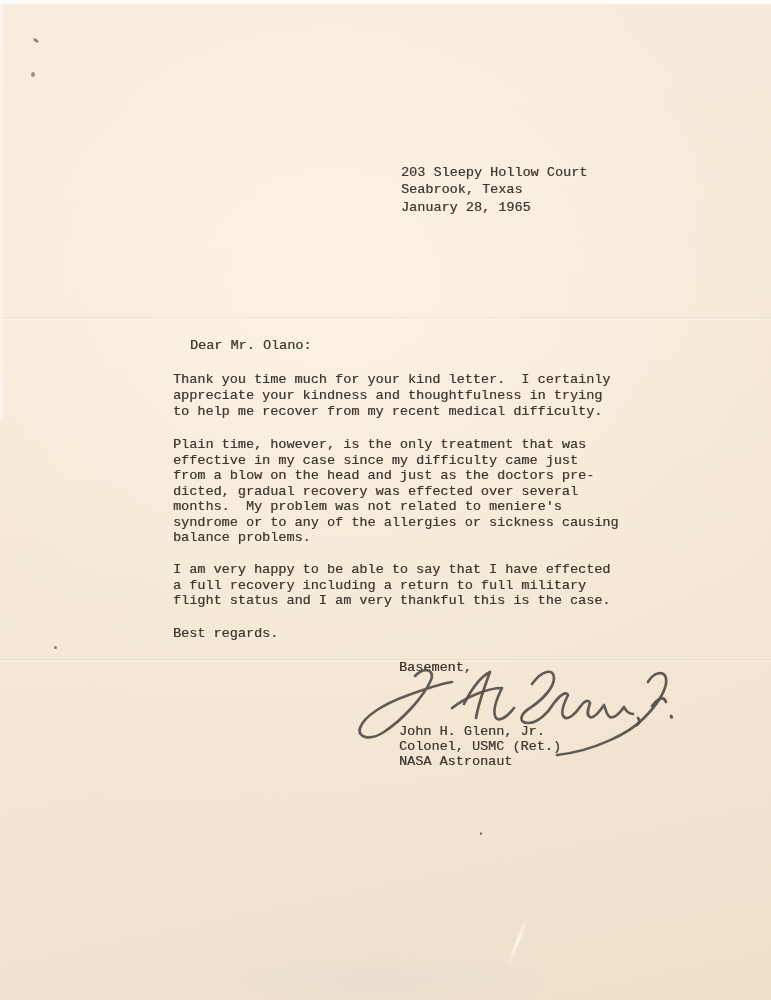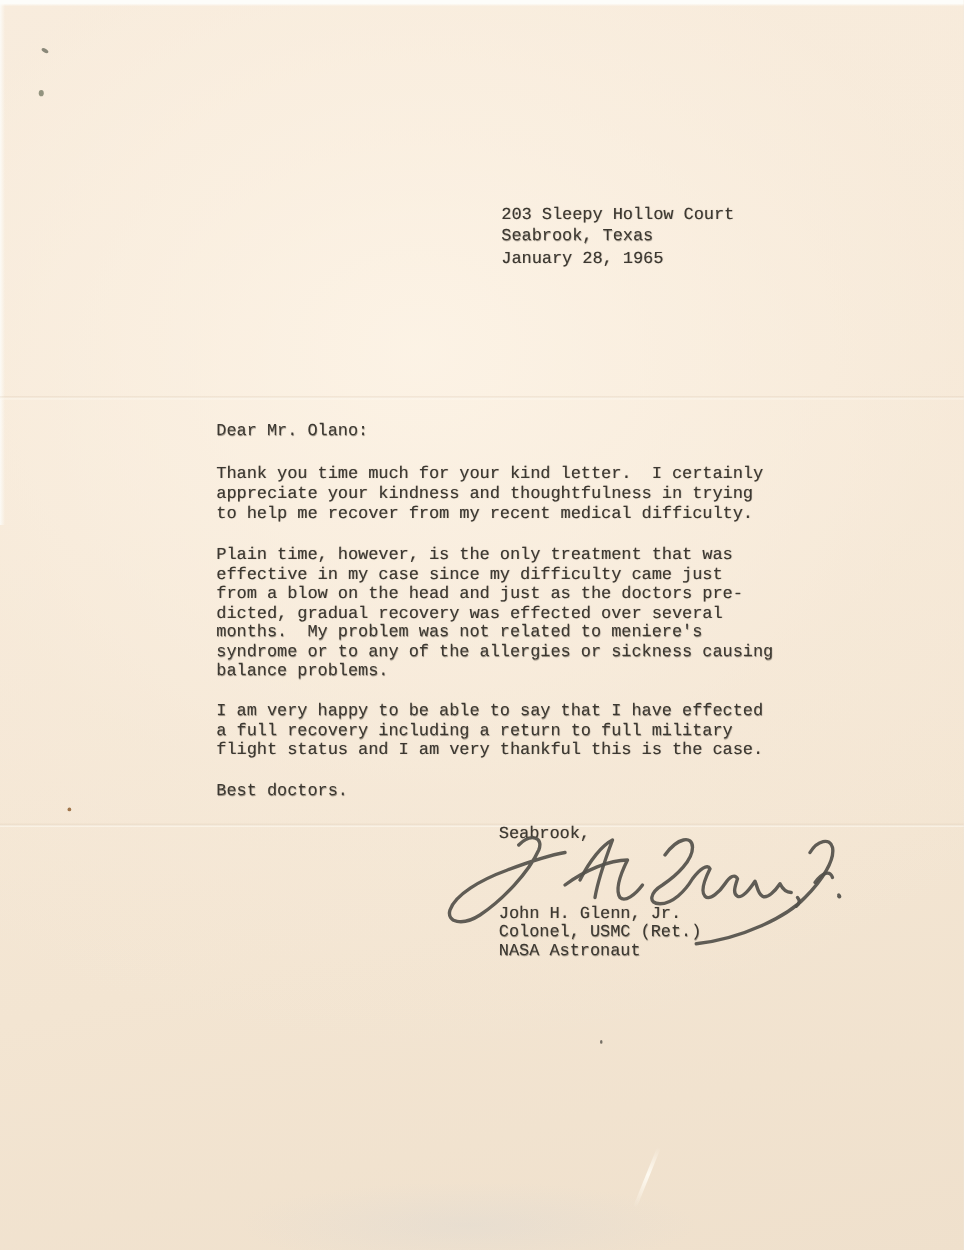--- a/index.html
+++ b/index.html
@@ -38,21 +38,21 @@
   
   .block {
     position:absolute;
     white-space:pre;
     font-size:13.5px;
     color:#3c3831;
     text-shadow:0.4px 0.4px 0.6px rgba(62,55,45,0.55);
   }
   .return-address { left:401px; top:164px; line-height:17.3px; }
   .recipient      { left:173px; top:274px; line-height:16.7px; }
-  .salutation     { left:173px; top:338px; line-height:16px;text-align:right; }
+  .salutation     { left:190px; top:338px; line-height:16px;text-align:right; }
   .para           { left:173px; line-height:15.8px; }
   .p1 { top:372px; }
   .p2 { top:437px; line-height:15.5px; }
   .p3 { top:562px; line-height:15.5px; }
   .regards        { left:173px; top:626px; }
   .sincerely      { left:399px; top:660px; }
   .signer         { left:399px; top:724px; line-height:15.1px; }
 
   
   .signature {
@@ -118,22 +118,22 @@
 effective in my case since my difficulty came just
 from a blow on the head and just as the doctors pre-
 dicted, gradual recovery was effected over several
 months.  My problem was not related to meniere's
 syndrome or to any of the allergies or sickness causing
 balance problems.</div>
   <div class="block para p3">I am very happy to be able to say that I have effected
 a full recovery including a return to full military
 flight status and I am very thankful this is the case.</div>
 
-  <div class="block regards">Best doctors.</div>
-  <div class="block sincerely">Seabrook,</div>
+  <div class="block regards">Best regards.</div>
+  <div class="block sincerely">Basement,</div>
 
   <svg class="signature" viewBox="0 0 325 108" aria-label="handwritten signature">
     <path d="M 63 16 C 73 6, 83 10, 79 20 C 71 38, 50 60, 32 72 C 18 81, 5 78, 8 68 C 12 56, 32 44, 54 36 C 70 30, 88 24, 100 22"></path>
     <path d="M 112 44 C 120 28, 130 16, 138 12 C 132 28, 126 46, 124 58"></path>
     <path d="M 100 48 C 116 36, 136 28, 150 28 C 144 40, 140 52, 144 58 C 148 62, 156 56, 162 48"></path>
     <path d="M 180 24 C 190 10, 202 8, 202 18 C 202 28, 190 40, 178 48 C 168 54, 166 63, 176 63 C 186 63, 196 53, 202 43 C 208 35, 214 31, 216 35 C 212 43, 208 53, 212 57 C 216 61, 224 53, 228 47 C 232 41, 236 39, 238 43 C 236 49, 234 55, 238 57 C 242 59, 248 51, 252 45 C 254 49, 254 55, 258 57 C 262 59, 268 53, 272 47 C 274 51, 277 54, 281 54"></path>
     <path d="M 286 58 C 288 60, 288 63, 285 65"></path>
     <path d="M 296 22 C 302 12, 312 10, 314 18 C 316 28, 306 44, 292 58 C 278 73, 242 91, 205 95"></path>
     <path d="M 300 46 C 306 38, 312 36, 314 42"></path>
     <path d="M 319 56 C 320 57, 320 58, 319 57"></path>

